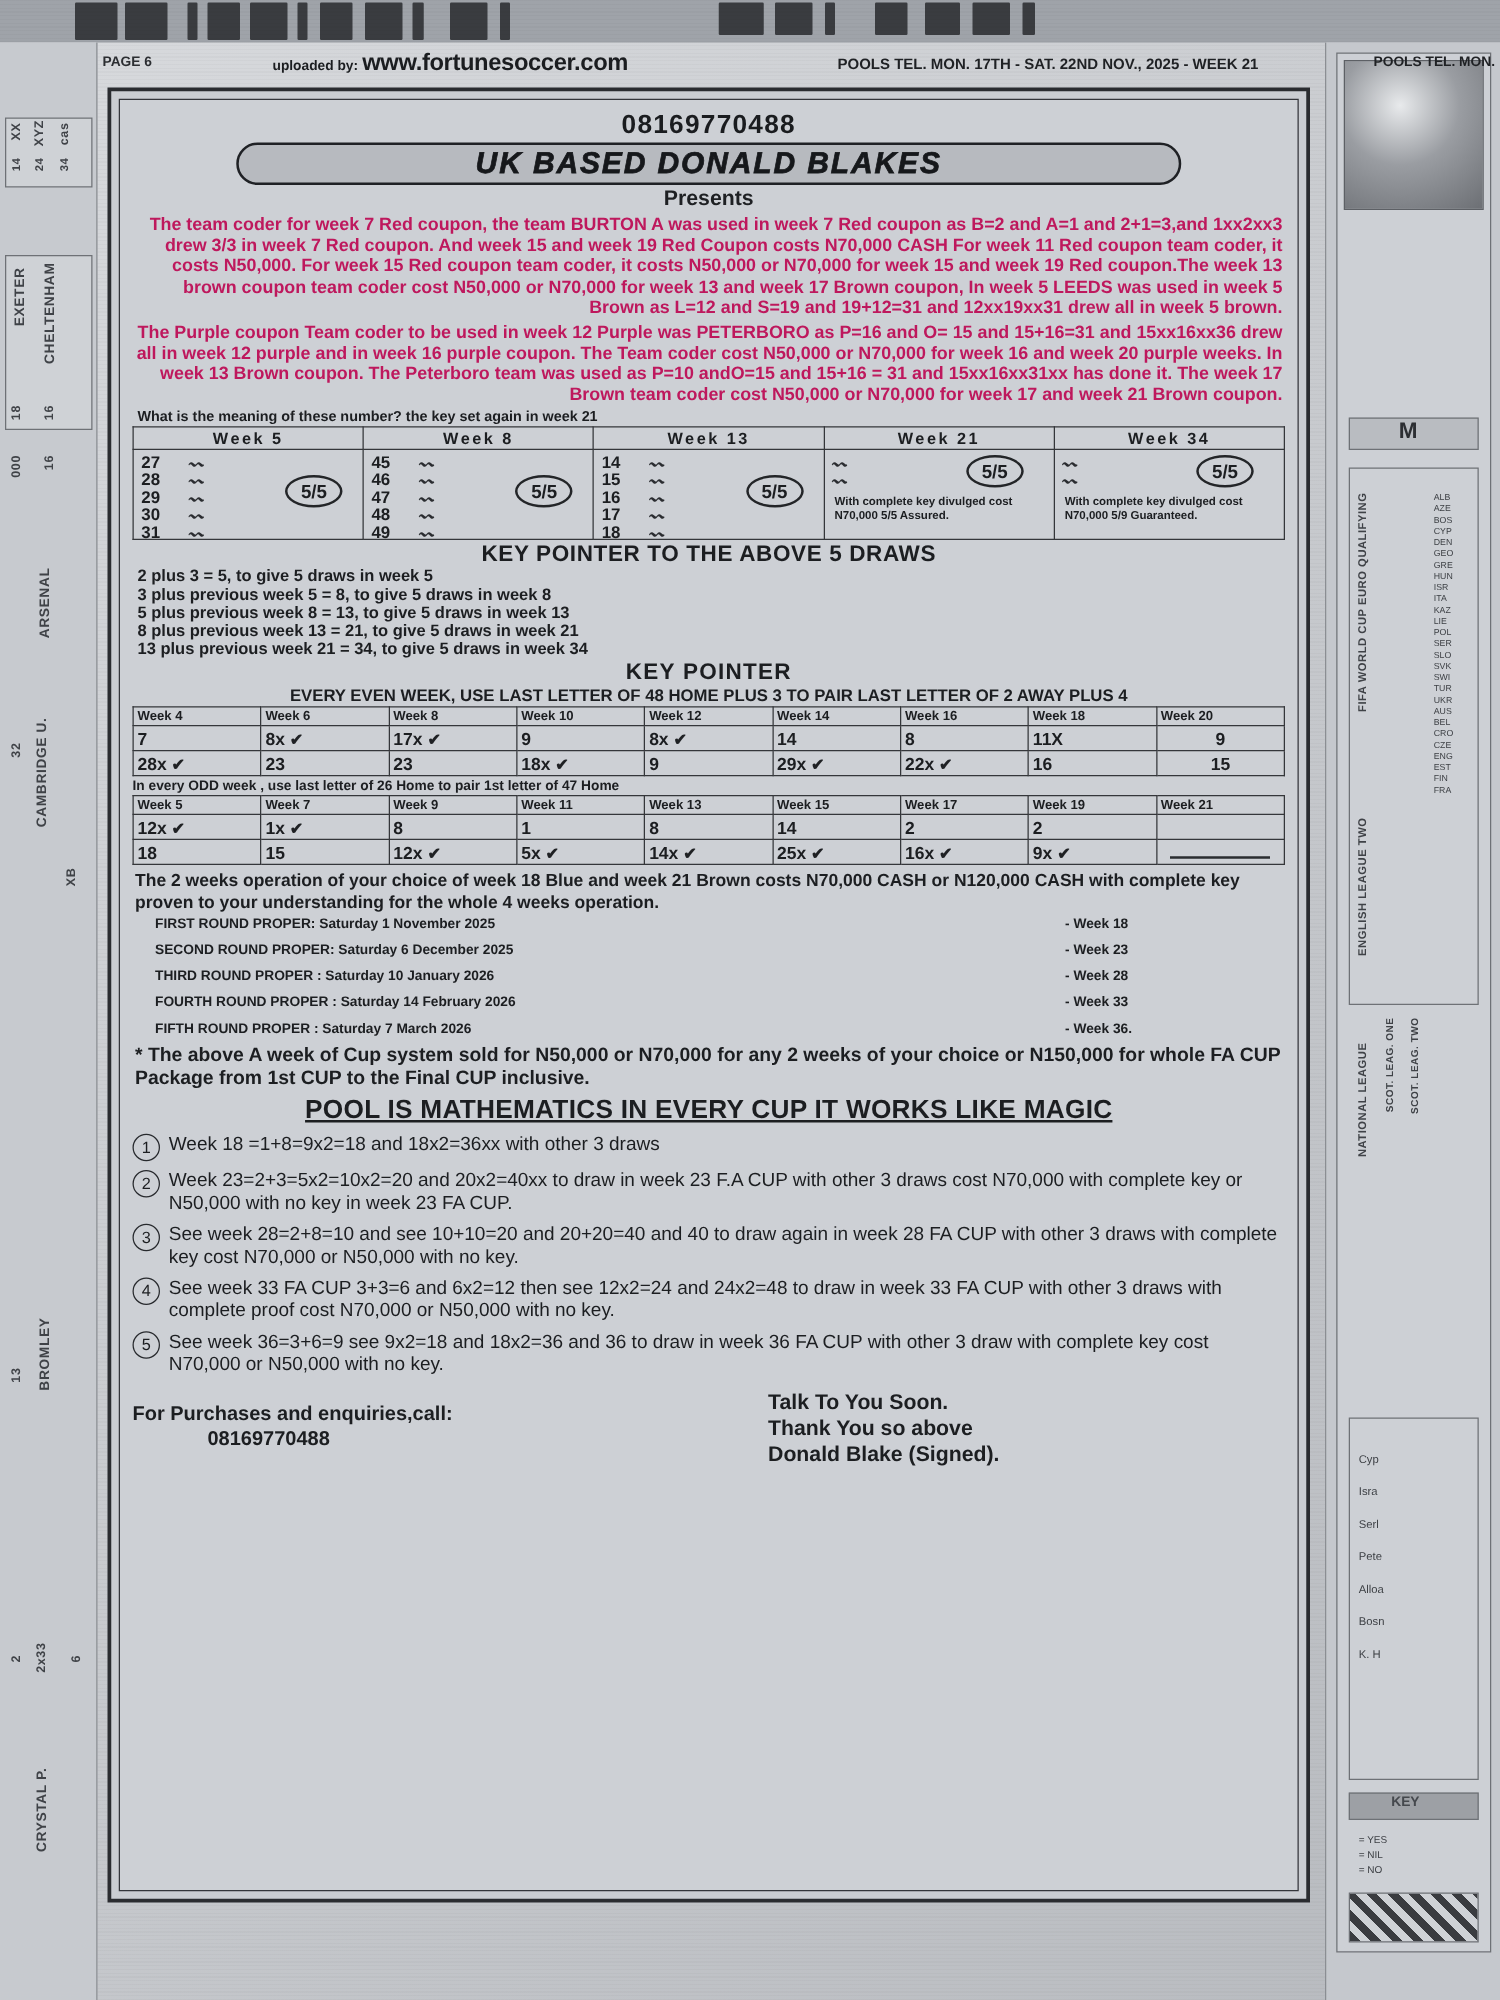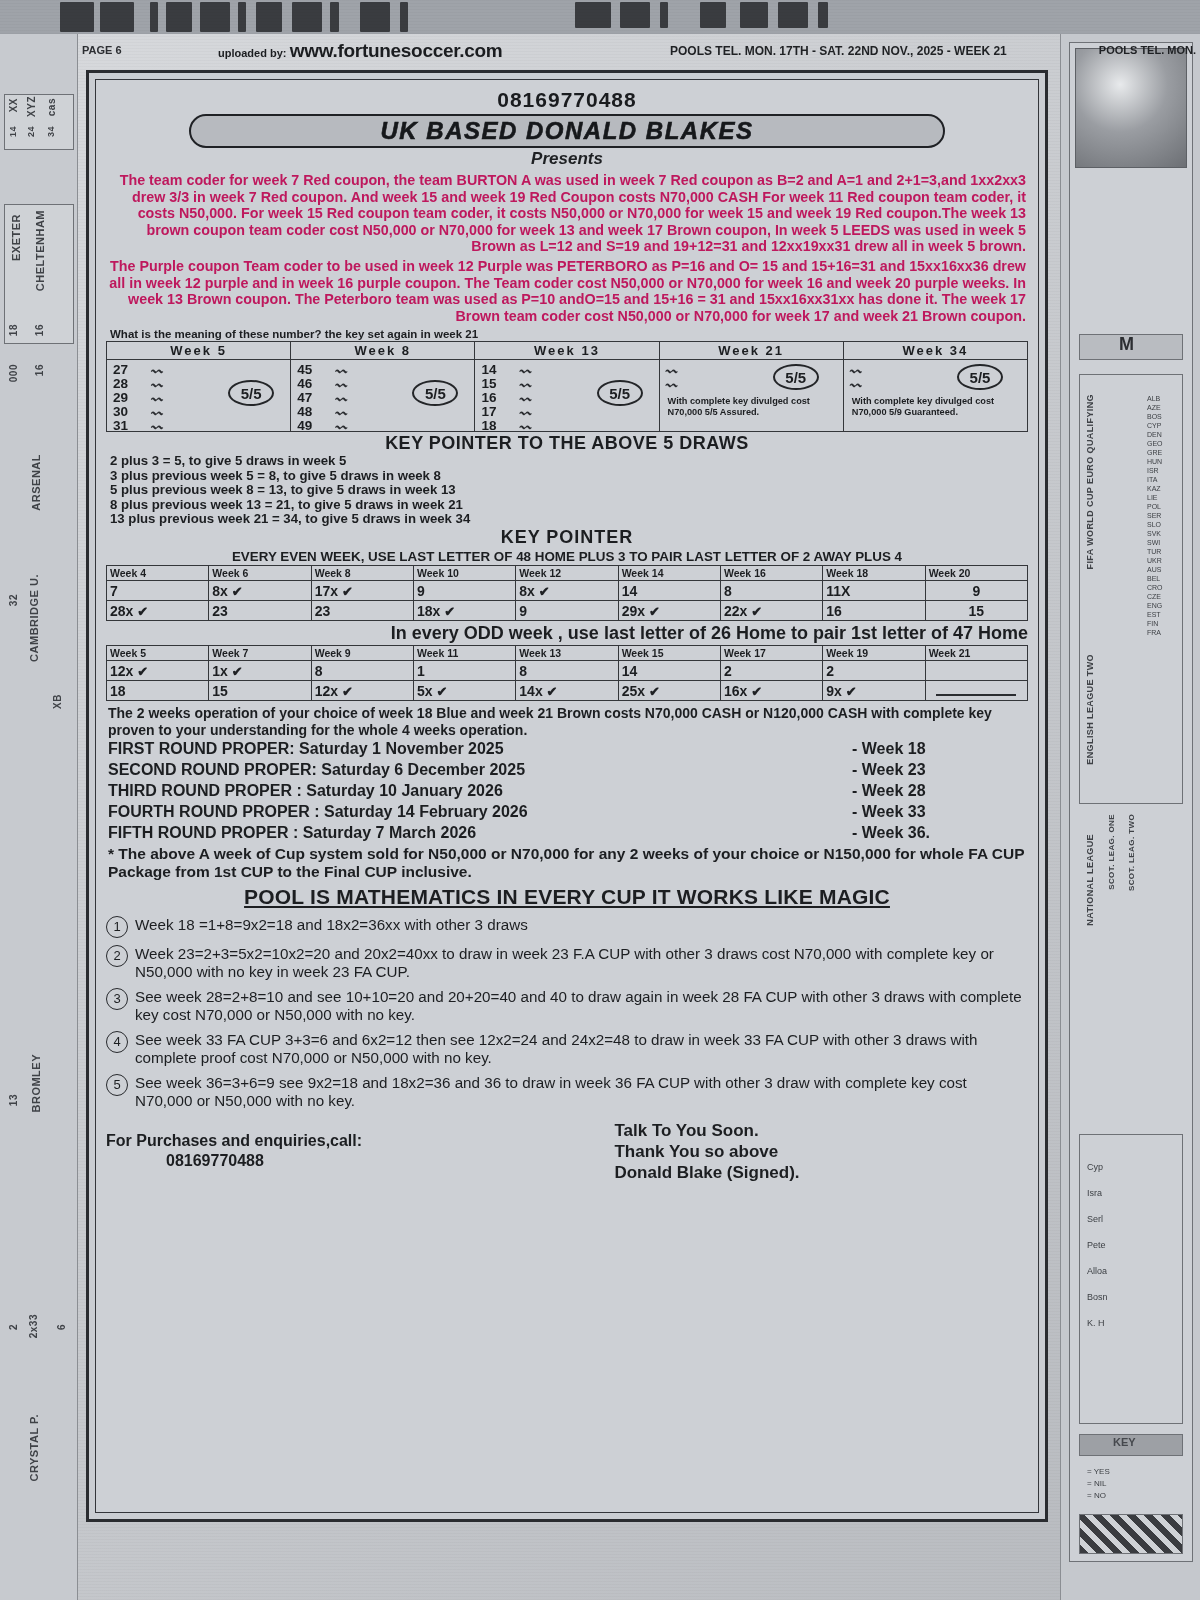--- a/index.html
+++ b/index.html
@@ -126,21 +126,21 @@
     background:#b7babf;
     display:flex; align-items:center; justify-content:center;
   }
   .banner span {
     font-size:24px; font-weight:bold; letter-spacing:1.5px;
     color:#16181b;
     -webkit-text-stroke:0.6px #16181b;
     font-style:italic;
   }
   .presents {
-    text-align:center; font-size:17px; font-style:italic; font-weight:bold;
+    text-align:center; font-size:17px; font-weight:bold;
     margin-top:1px; color:#1e2023;
   }
   .nowonsale { text-align:center; font-size:10px; font-weight:bold; letter-spacing:1px; color:#303236; }
 
   .para {
     font-size:14.3px; font-weight:bold; line-height:16.6px;
     color:#be185d; margin:3px 2px 0 2px; text-align:right;
   }
   .qline { font-size:11.5px; font-weight:bold; margin:4px 2px 1px 4px; }
 
@@ -168,32 +168,32 @@
     font-size:9.2px; font-weight:bold; line-height:11px;
   }
 
   .kp-title {
     text-align:center; font-size:18px; font-weight:bold; letter-spacing:0.5px;
     margin-top:1px;
   }
   .kp-lines { font-size:13.2px; font-weight:bold; line-height:14.4px; margin-left:4px; }
   .kp2-title { text-align:center; font-size:18px; font-weight:bold; letter-spacing:1px; margin-top:1px;}
   .kp-sub { text-align:center; font-size:13.4px; font-weight:bold; margin:1px 0; }
-  .kp-sub2 { text-align:right; font-size:18px; font-weight:bold; margin:2px 0 1px; }
+  .kp-sub2 { text-align:left; font-size:11px; font-weight:bold; margin:2px 0 1px; }
 
   .wkgrid { width:100%; table-layout:fixed; }
   .wkgrid td { border:1px solid #34363a; font-size:11px; font-weight:bold; padding:1px 3px; color:#1c1e21;}
   .wkgrid td.h { font-size:10.5px; }
   .wkgrid td.v { font-size:14px; height:20px; }
   .tick { font-size:13px; color:#1f2124; }
   .blankline { display:inline-block; width:80px; border-bottom:2px solid #2a2c30; height:8px; }
 
   .para2 { font-size:14px; font-weight:bold; line-height:16.5px; margin:4px 2px 0; }
   .round {
-    font-size:16px; font-weight:bold; line-height:21px; margin-left:2px;
+    font-size:11px; font-weight:bold; line-height:21px; margin-left:18px;
     display:flex; justify-content:space-between; padding-right:56px;
   }
   .round .wk { width:120px; }
   .star { font-size:15.5px; font-weight:bold; line-height:17.6px; margin:2px 0 0 2px;}
 
   .magic {
     text-align:center; font-size:21px; font-weight:bold; margin-top:4px;
     text-decoration:underline; letter-spacing:0.2px;
   }
   .item { display:flex; margin-top:7px; font-size:15.2px; line-height:18px; }

